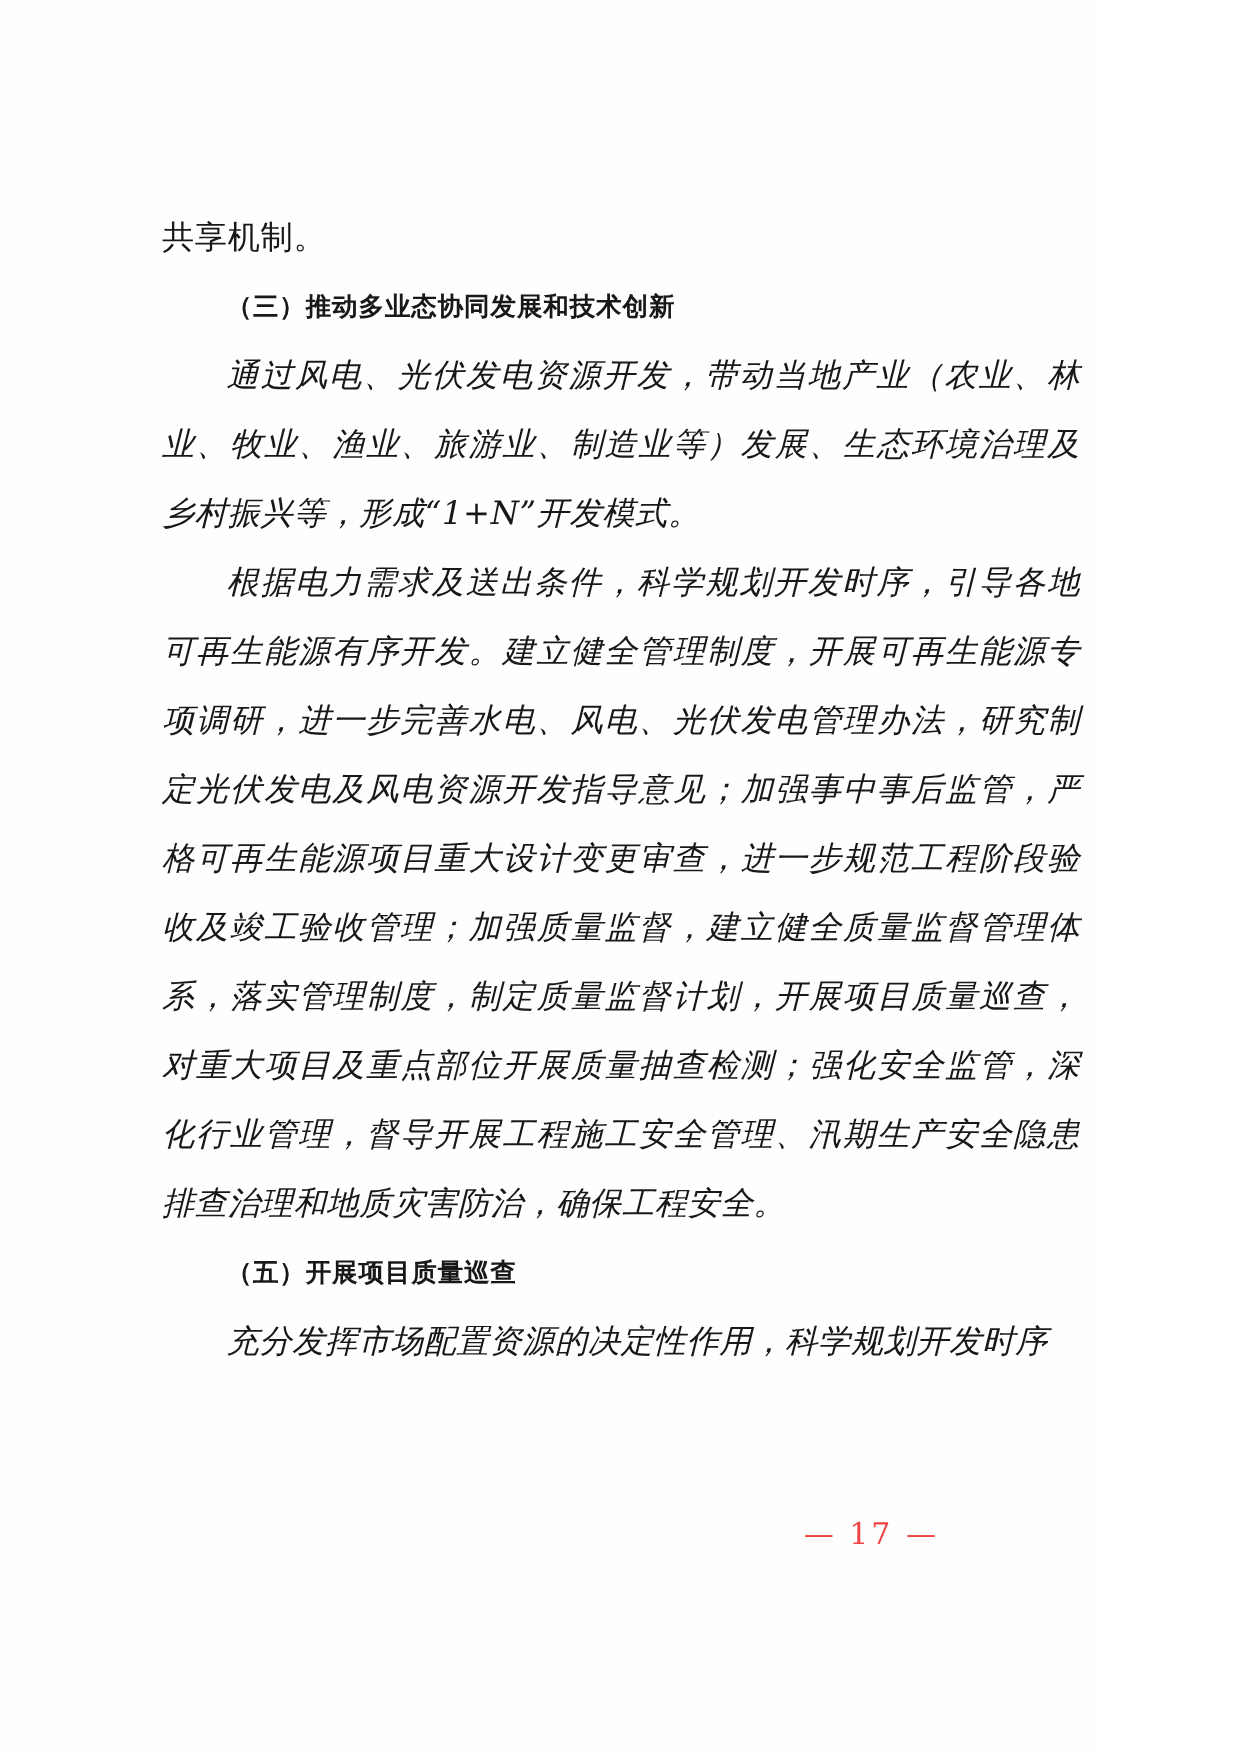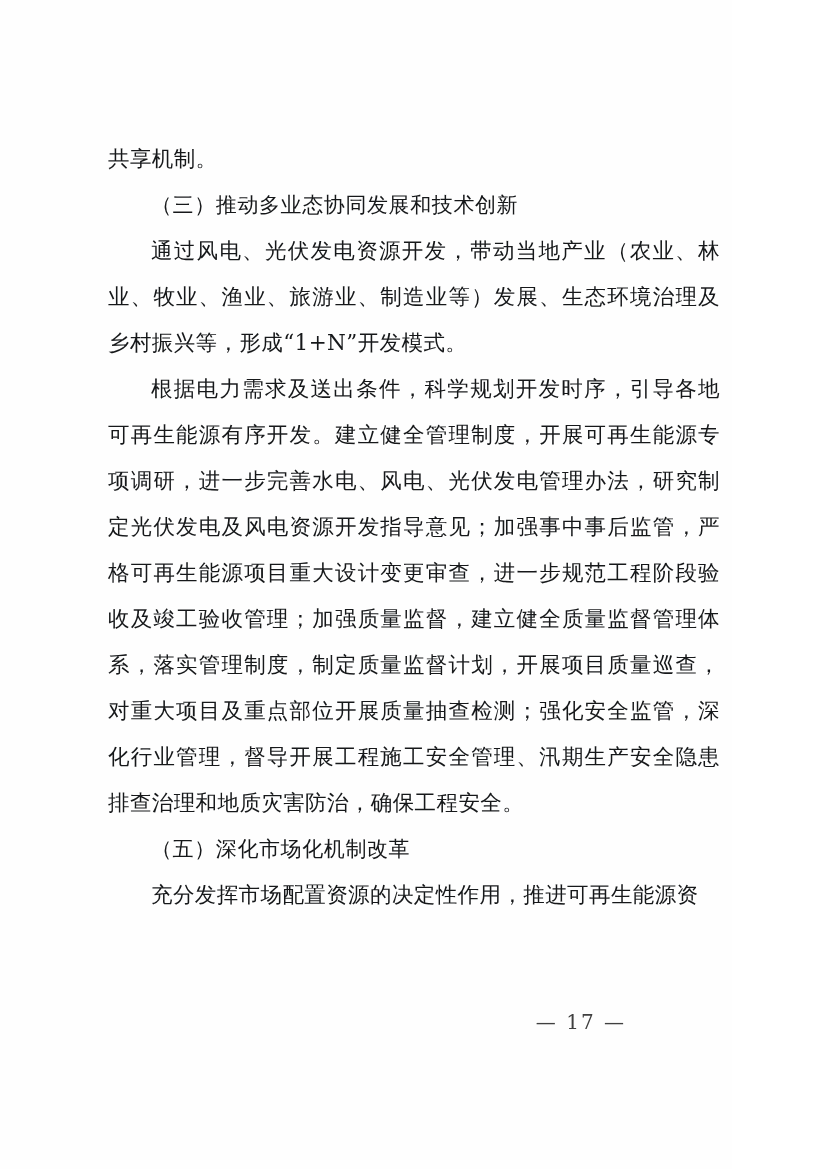--- a/index.html
+++ b/index.html
@@ -31,44 +31,45 @@
     margin: 0;
     font-size: 21.5px;
     line-height: 46px;
     text-align: justify;
     text-justify: inter-ideograph;
     letter-spacing: 0.4px;
     color: #16181a;
   }
   p.indent {
     text-indent: 43px;
+    font-style: italic;
   }
   p.heading {
     text-indent: 43px;
     font-family: "DejaVu Sans", "Liberation Sans", sans-serif;
-    font-weight: normal;
-    font-size: 21px;
+    font-weight: bold;
+    font-size: 17px;
     letter-spacing: 0.6px;
   }
   .page-number {
     position: absolute;
     right: 106px;
     top: 1010px;
     font-size: 20px;
     letter-spacing: 2px;
-    color: #404040;
+    color: #ef4444;
     font-family: "DejaVu Serif", "Liberation Serif", serif;
   }
 </style>
 </head>
 <body>
 
 <div class="page">
   <div class="content">
     <p class="first">共享机制。</p>
     <p class="heading">（三）推动多业态协同发展和技术创新</p>
     <p class="indent">通过风电、光伏发电资源开发，带动当地产业（农业、林业、牧业、渔业、旅游业、制造业等）发展、生态环境治理及乡村振兴等，形成“1+N”开发模式。</p>
     <p class="indent">根据电力需求及送出条件，科学规划开发时序，引导各地可再生能源有序开发。建立健全管理制度，开展可再生能源专项调研，进一步完善水电、风电、光伏发电管理办法，研究制定光伏发电及风电资源开发指导意见；加强事中事后监管，严格可再生能源项目重大设计变更审查，进一步规范工程阶段验收及竣工验收管理；加强质量监督，建立健全质量监督管理体系，落实管理制度，制定质量监督计划，开展项目质量巡查，对重大项目及重点部位开展质量抽查检测；强化安全监管，深化行业管理，督导开展工程施工安全管理、汛期生产安全隐患排查治理和地质灾害防治，确保工程安全。</p>
-    <p class="heading">（五）深化市场化机制改革</p>
-    <p class="indent">充分发挥市场配置资源的决定性作用，推进可再生能源资</p>
+    <p class="heading">（五）开展项目质量巡查</p>
+    <p class="indent">充分发挥市场配置资源的决定性作用，科学规划开发时序</p>
   </div>
   <div class="page-number">— 17 —</div>
 </div>
 
 </body></html>

